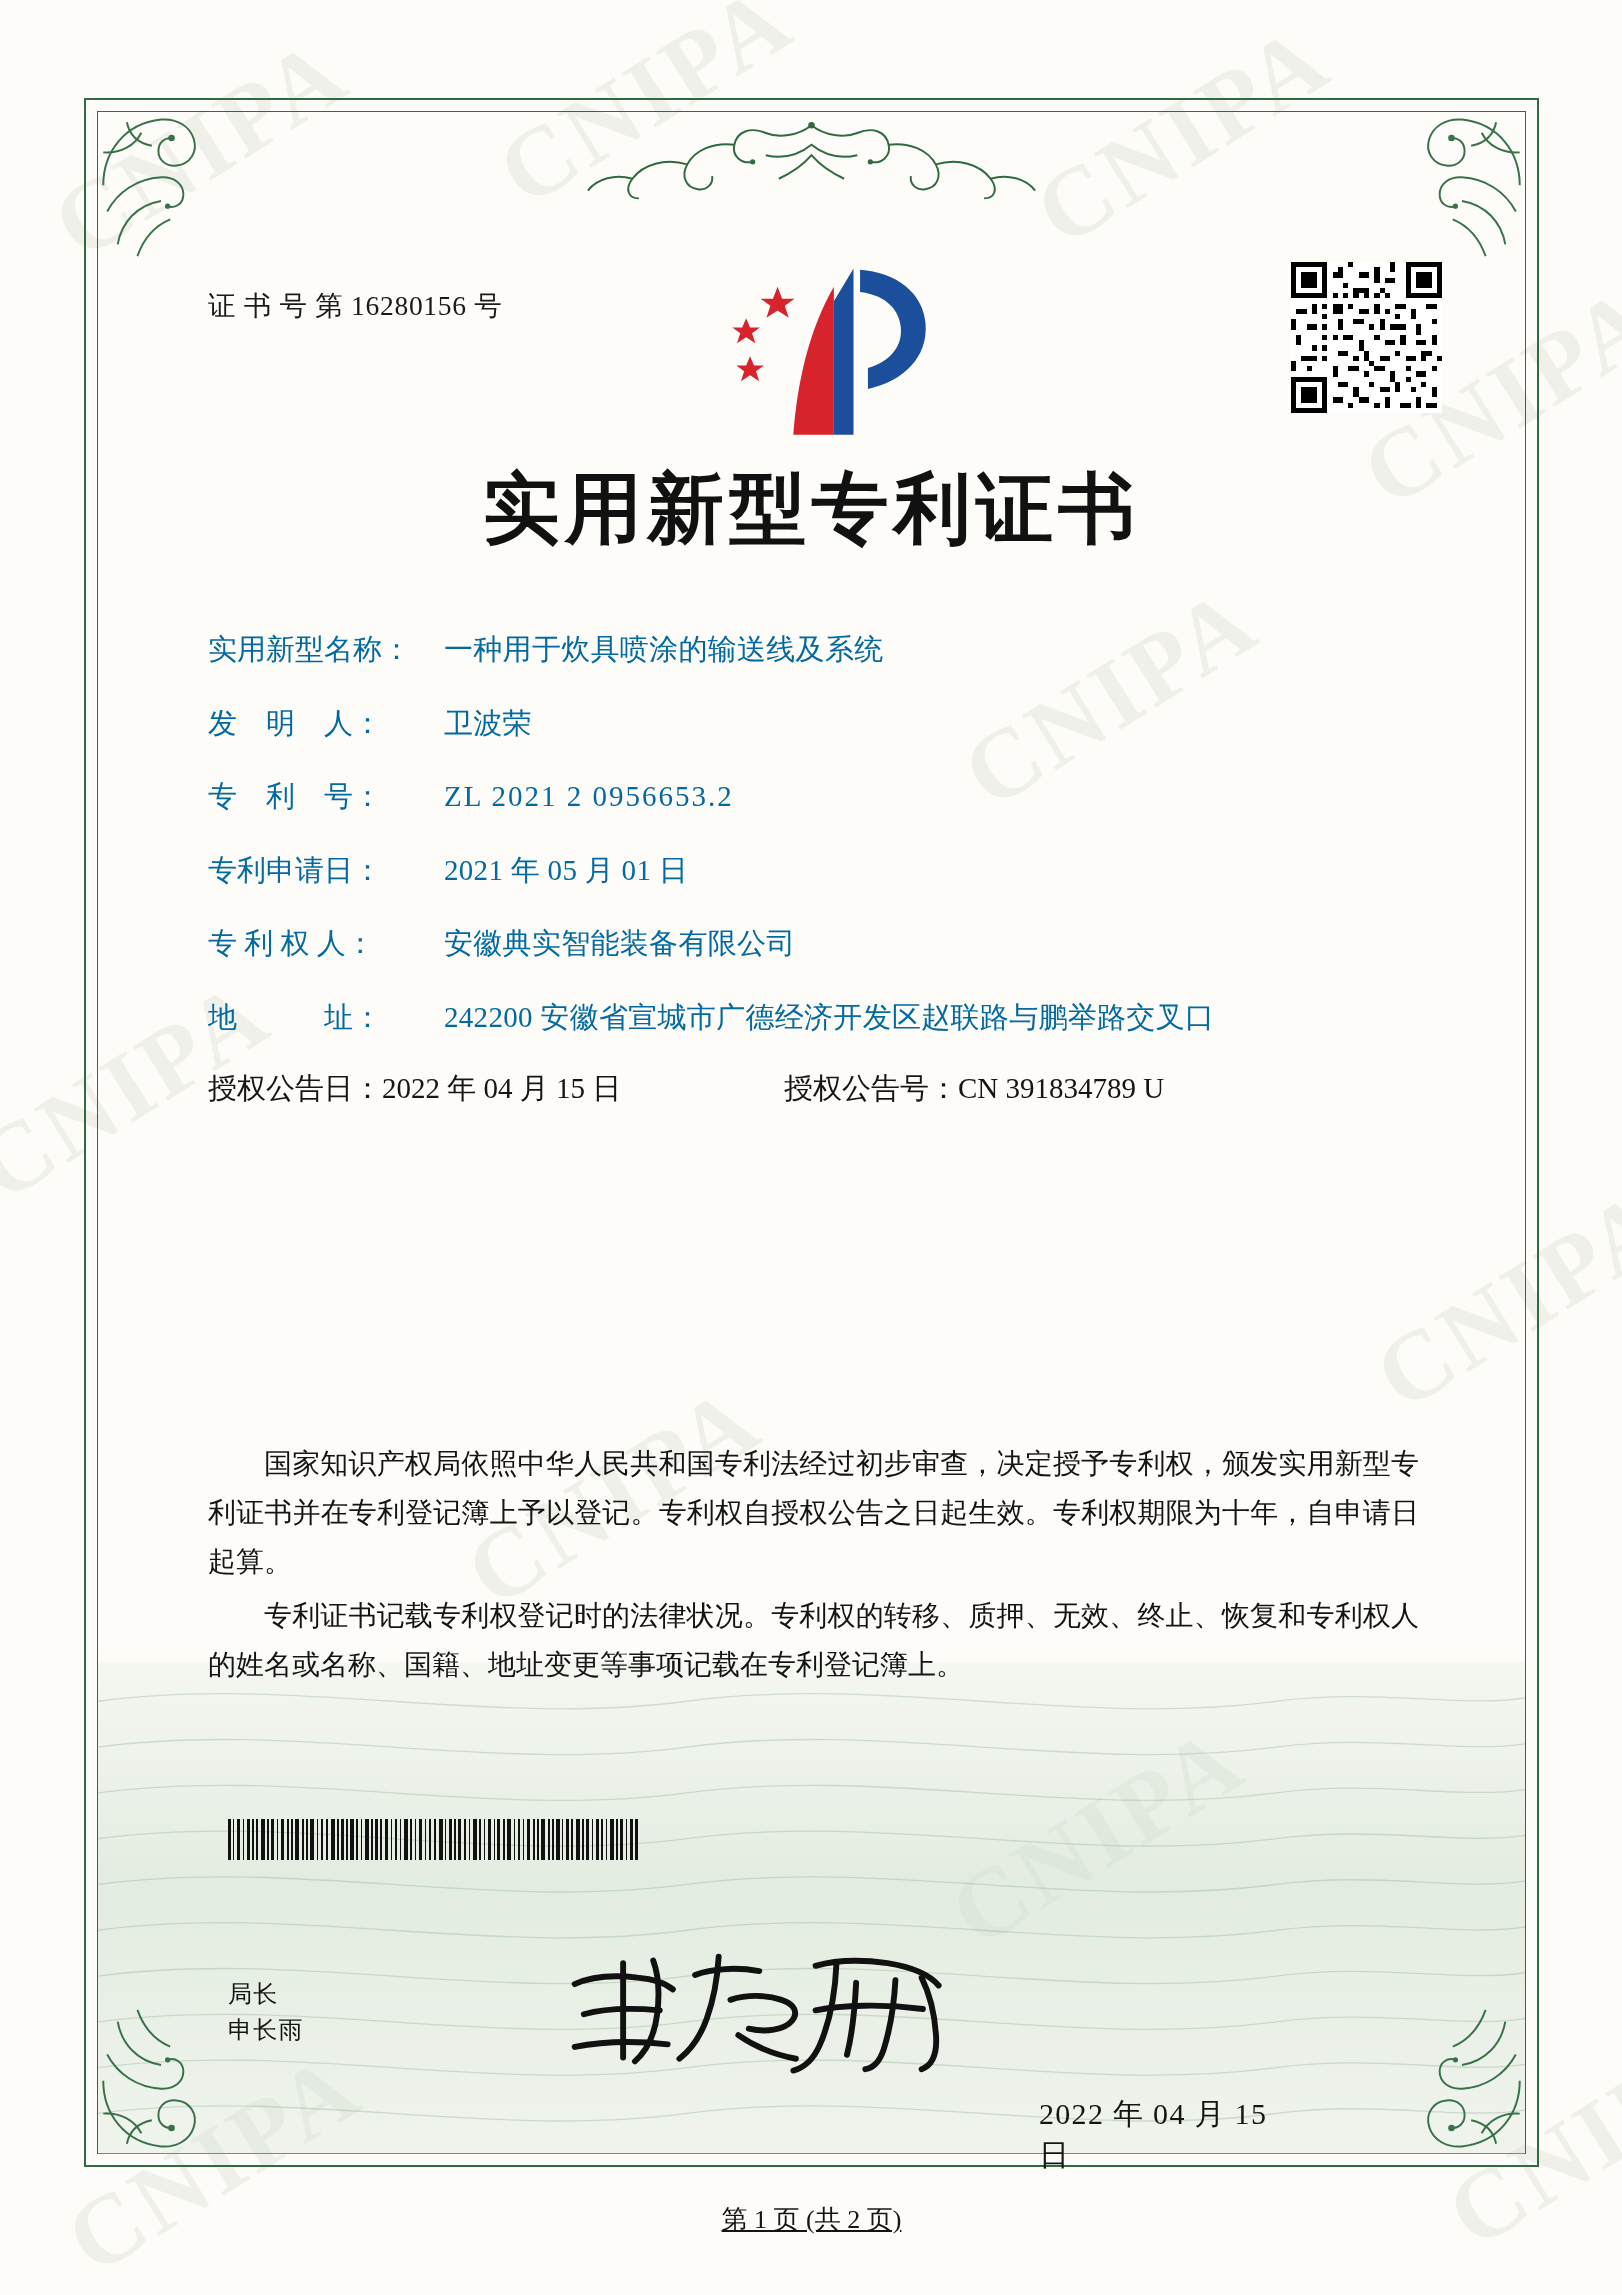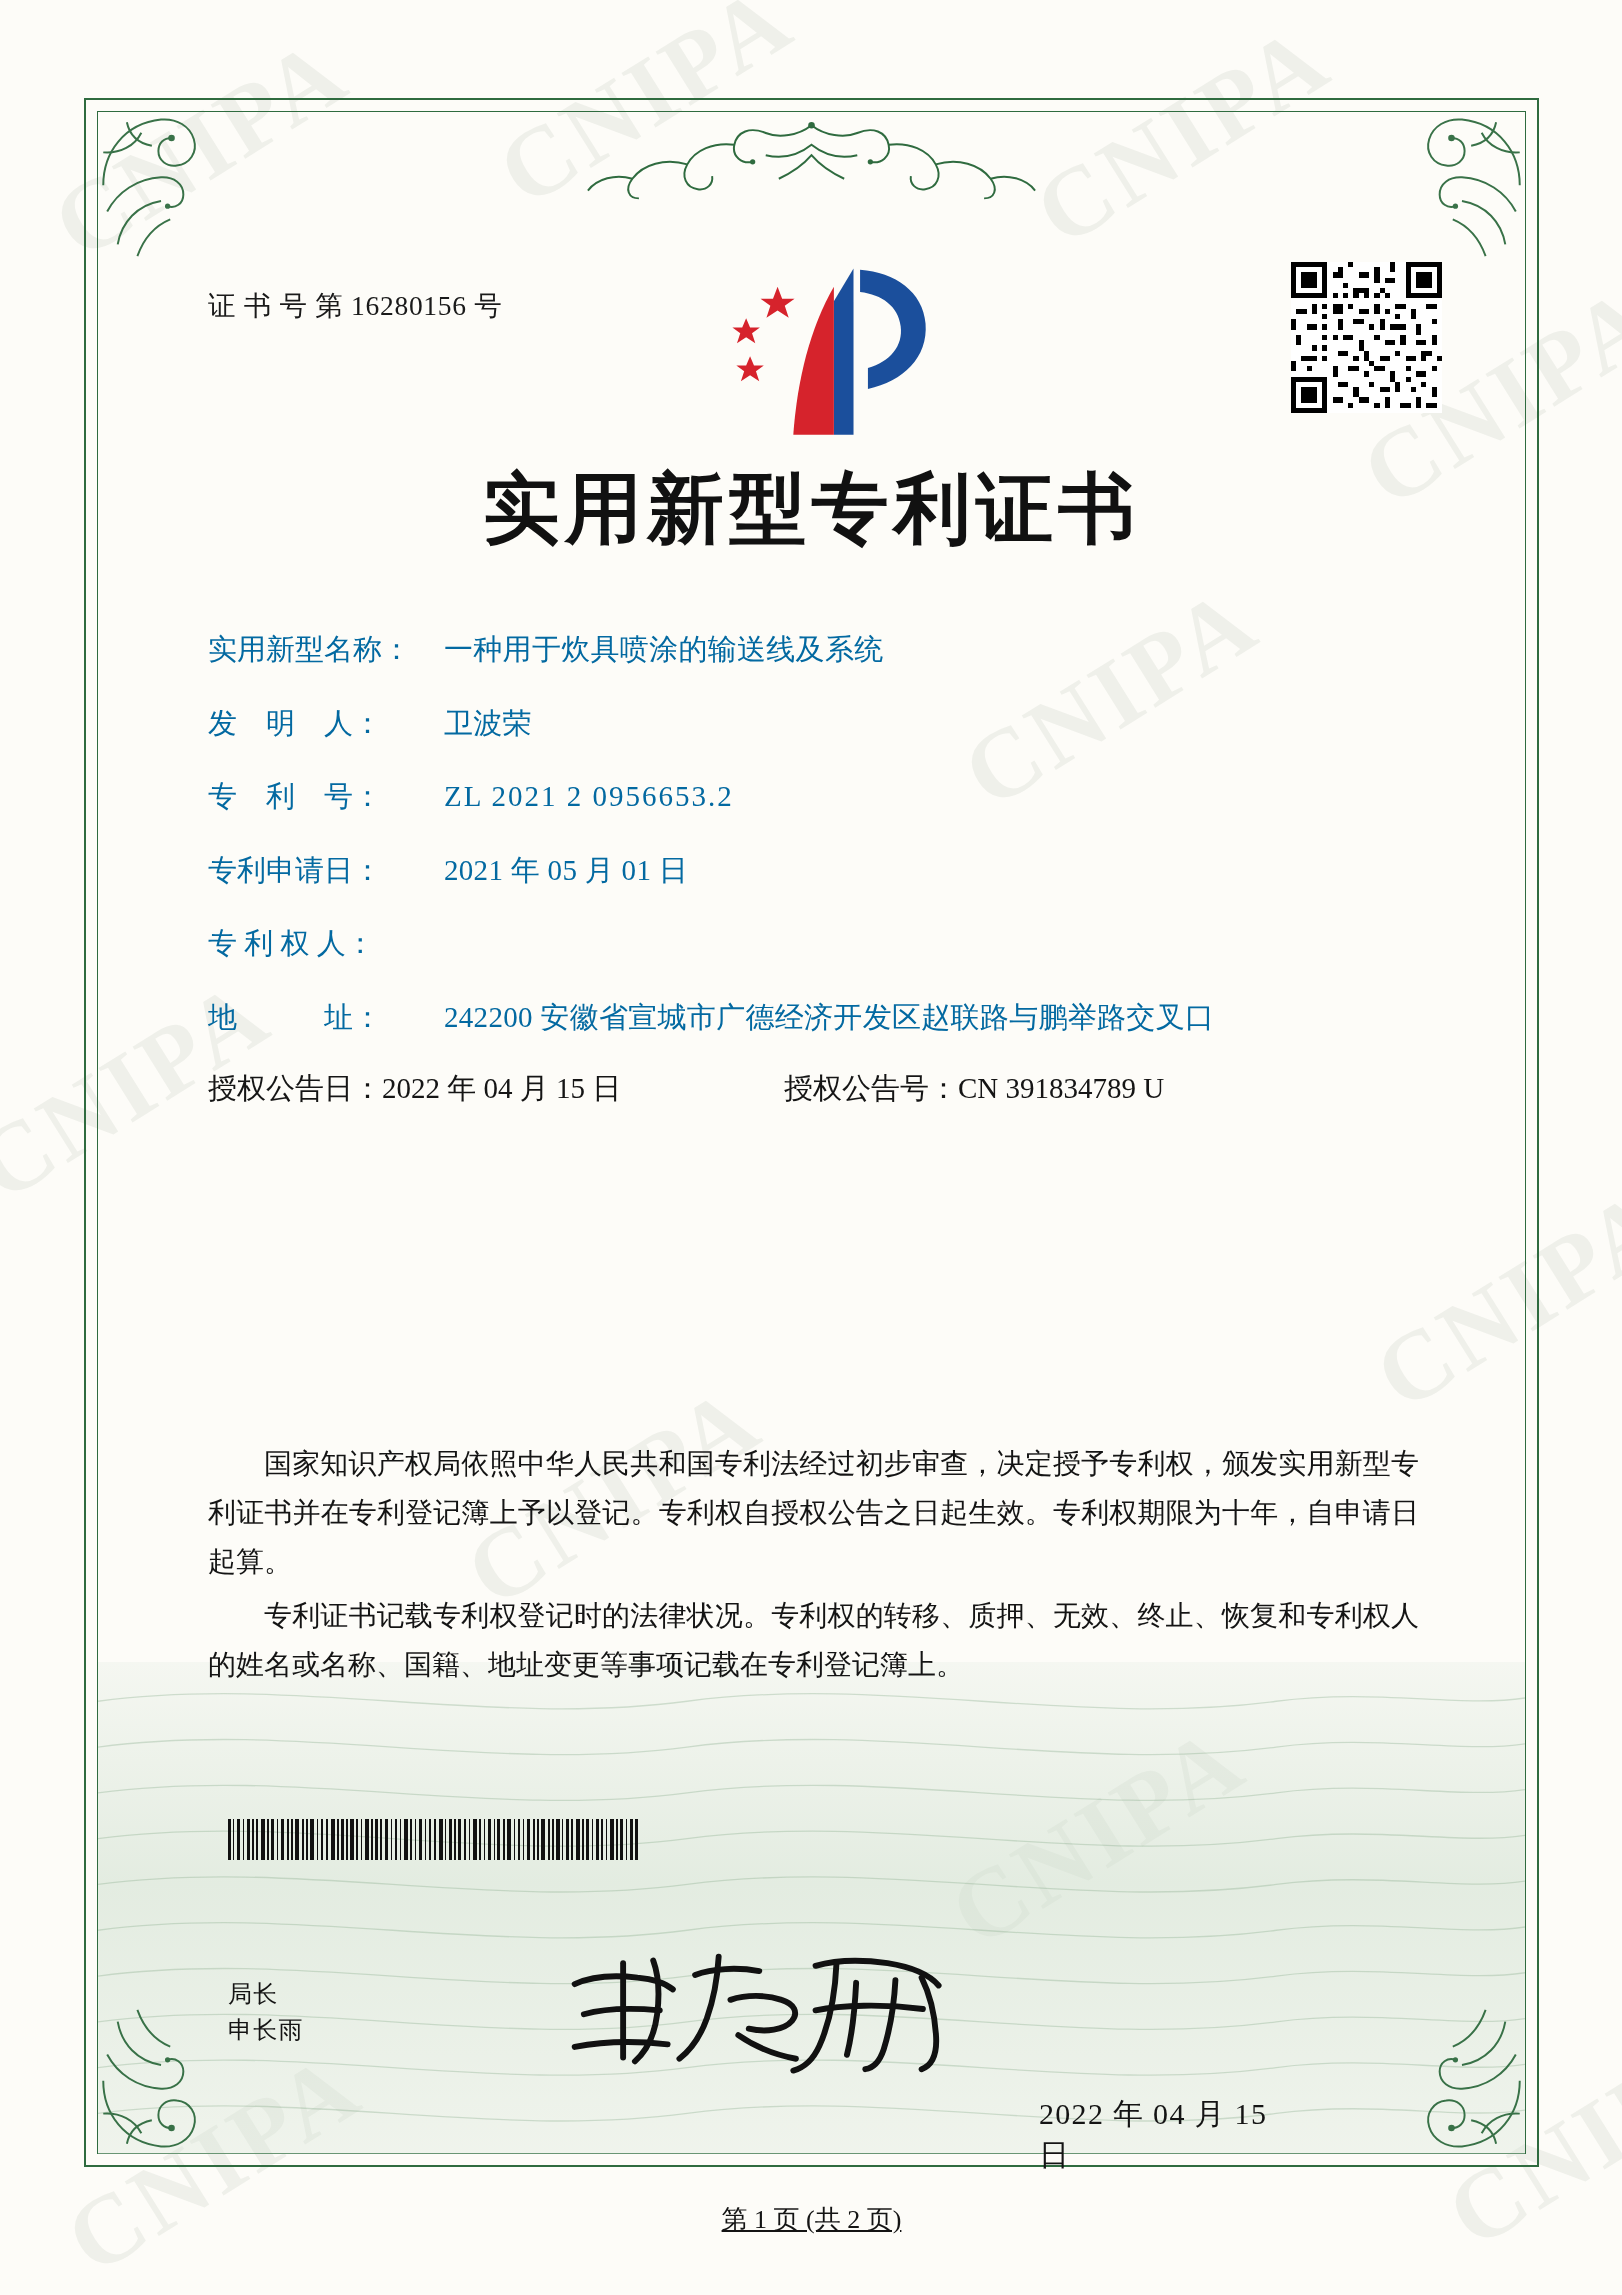--- a/index.html
+++ b/index.html
@@ -546,20 +546,21 @@
         <div class="field-value mono">ZL 2021 2 0956653.2</div>
       </div>
 
       <div class="field-row">
         <div class="field-label">专利申请日：</div>
         <div class="field-value">2021 年 05 月 01 日</div>
       </div>
 
       <div class="field-row">
         <div class="field-label">专 利 权 人：</div>
+        <div class="field-value">安徽典实智能装备有限公司</div>
       </div>
 
       <div class="field-row">
         <div class="field-label">地　　　址：</div>
         <div class="field-value" style="max-width:896px;">242200 安徽省宣城市广德经济开发区赵联路与鹏举路交叉口</div>
       </div>
 
       <div class="pub-row">
         <div class="pub-left">
           <span>授权公告日：</span><span>2022 年 04 月 15 日</span>

